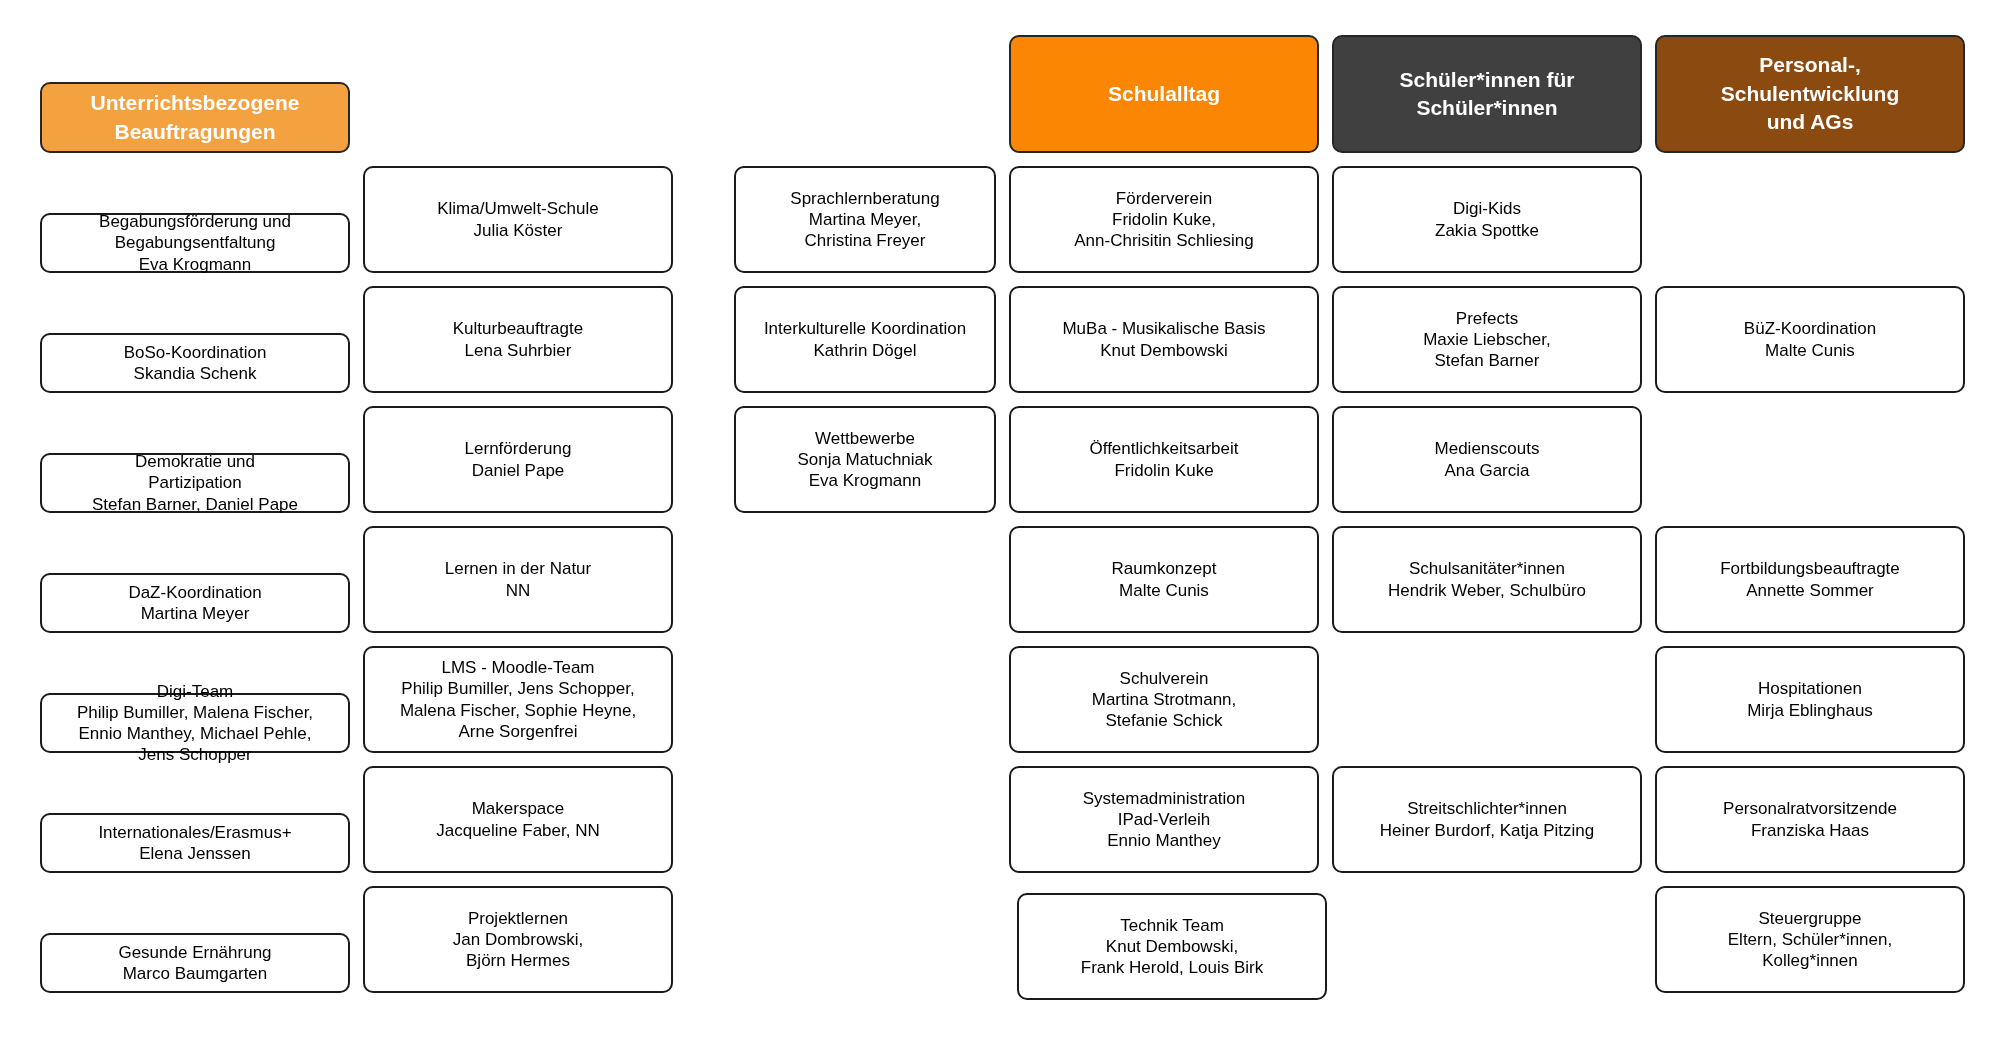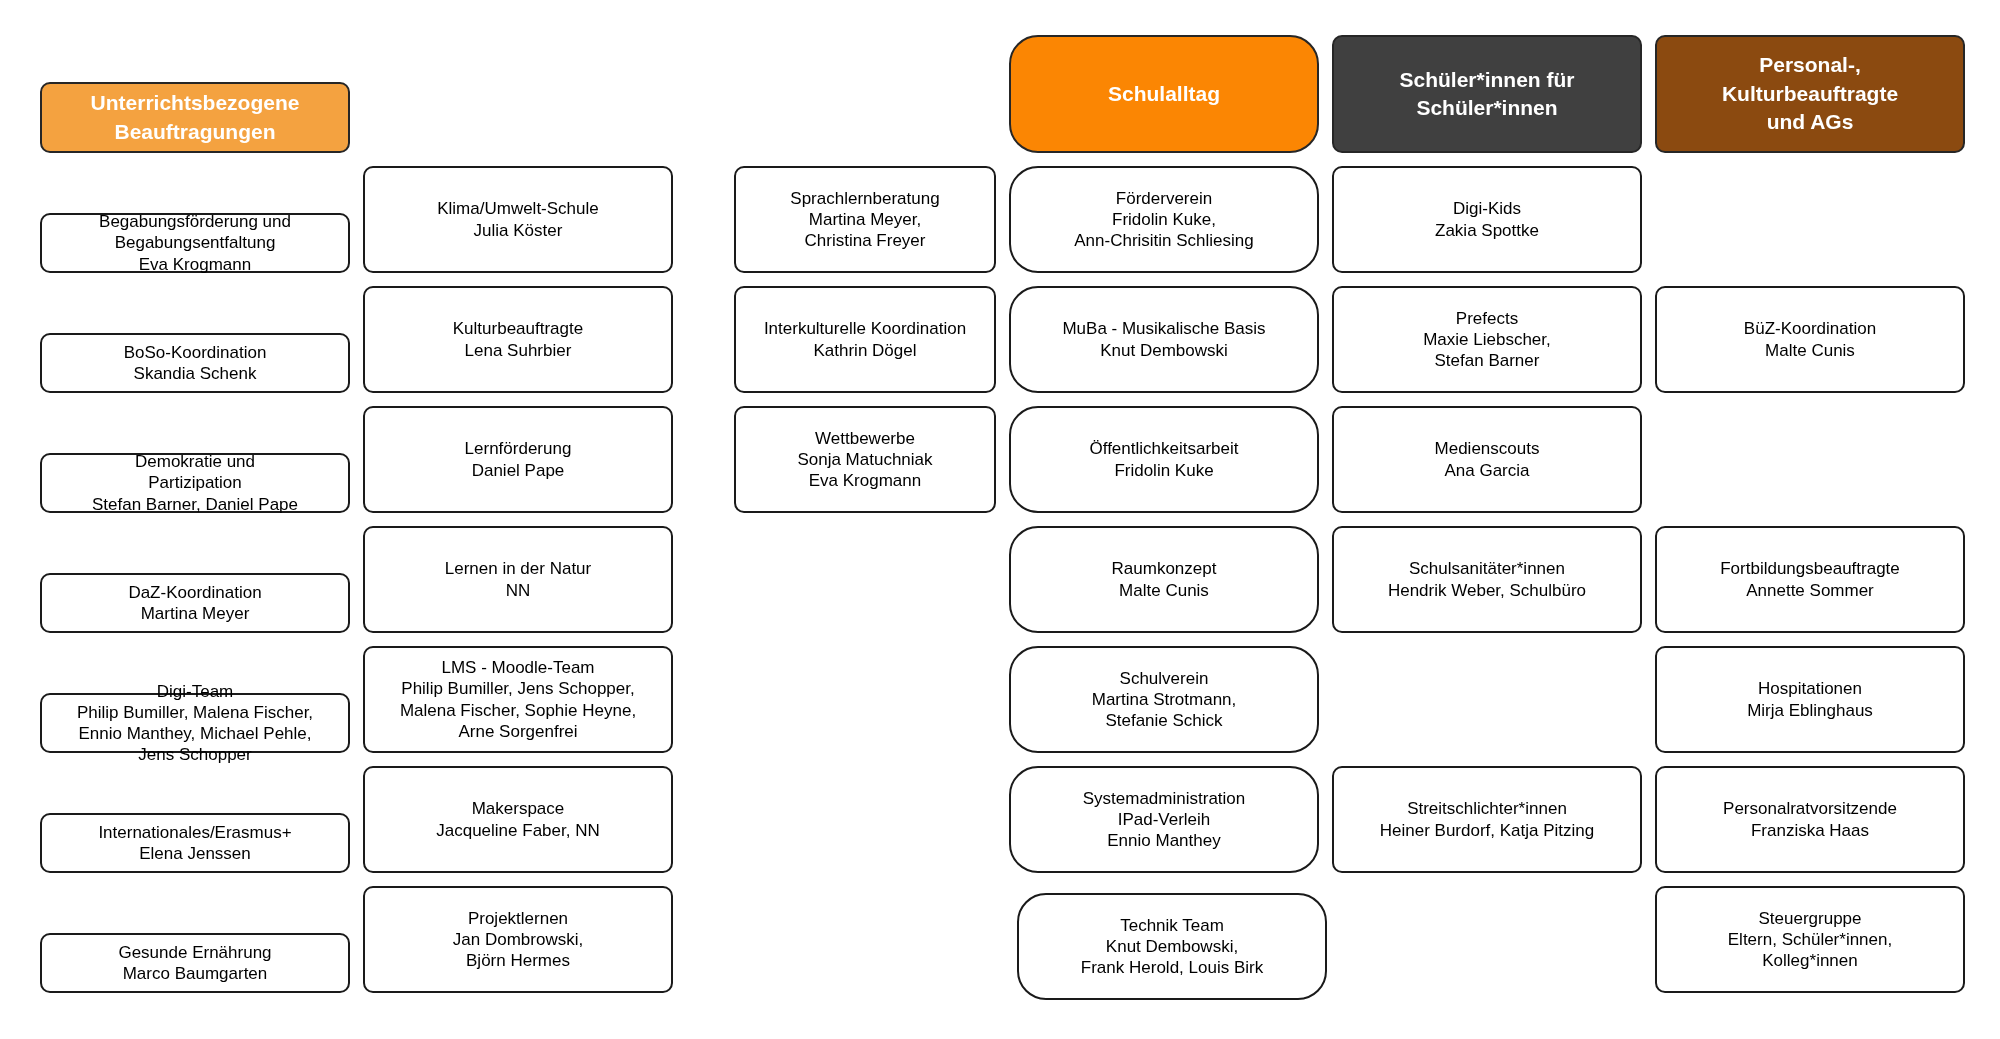--- a/index.html
+++ b/index.html
@@ -42,21 +42,21 @@
     line-height: 1.35;
     border-color: #262626;
   }
   .box {
     background: #ffffff;
     color: #000000;
     font-size: 17px;
     line-height: 1.24;
   }
   .c1 { grid-column: 1; margin-top: 47px; } .c2 { grid-column: 2; } .c3 { grid-column: 3; margin-left: 48px; }
-  .c4 { grid-column: 4; border-radius: 29px; } .c5 { grid-column: 5; } .c6 { grid-column: 6; }
+  .c4 { grid-column: 4; } .c5 { grid-column: 5; } .c6 { grid-column: 6; }
   .r1 { grid-row: 1; } .r2 { grid-row: 2; } .r3 { grid-row: 3; } .r4 { grid-row: 4; }
   .r5 { grid-row: 5; } .r6 { grid-row: 6; } .r7 { grid-row: 7; } .r8 { grid-row: 8; }
   .offset { transform: translate(8px, 7px); }
 </style>
 </head>
 <body>
 
 <div class="canvas">
   <div class="chart">
 
@@ -136,21 +136,21 @@
 Maxie Liebscher,
 Stefan Barner</div>
     <div class="box c5 r4">Medienscouts
 Ana Garcia</div>
     <div class="box c5 r5">Schulsanitäter*innen
 Hendrik Weber, Schulbüro</div>
     <div class="box c5 r7">Streitschlichter*innen
 Heiner Burdorf, Katja Pitzing</div>
 
     <div class="hdr c6 r1" style="background: rgb(139, 74, 16);">Personal-,
-Kulturbeauftragte
+Schulentwicklung
 und AGs</div>
     <div class="box c6 r3">BüZ-Koordination
 Malte Cunis</div>
     <div class="box c6 r5">Fortbildungsbeauftragte
 Annette Sommer</div>
     <div class="box c6 r6">Hospitationen
 Mirja Eblinghaus</div>
     <div class="box c6 r7">Personalratvorsitzende
 Franziska Haas</div>
     <div class="box c6 r8">Steuergruppe

